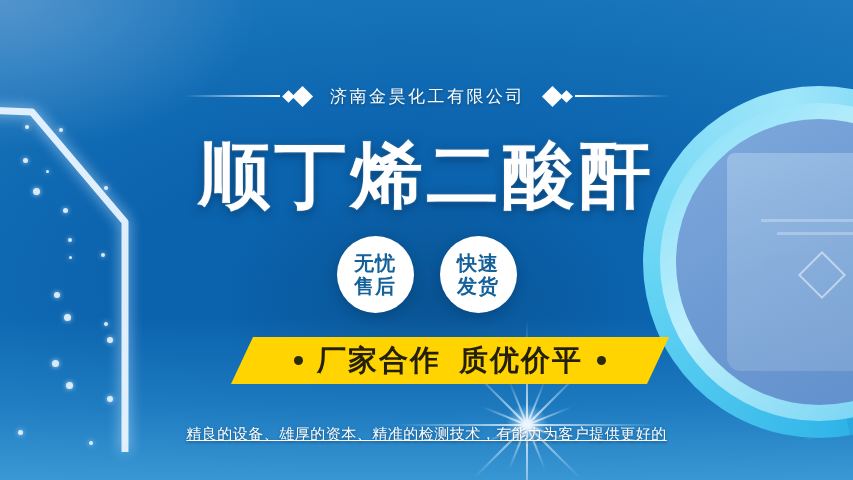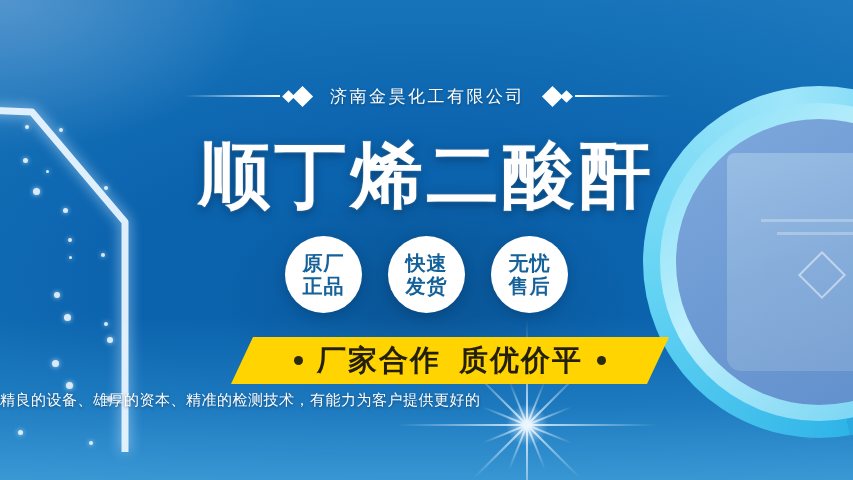--- a/index.html
+++ b/index.html
@@ -137,23 +137,24 @@
     display:flex;align-items:center;justify-content:center;gap:14px;
   }
   .ystrip .bul{width:9px;height:9px;border-radius:50%;background:#2b2b14;flex:none;}
   .ystrip .ytext{
     color:#241f08;font-size:29px;font-weight:bold;letter-spacing:2px;white-space:nowrap;
   }
   .ystrip .gap{display:inline-block;width:18px;}
 
   
   .subline{
-    position:absolute;left:0;right:0;top:391px;text-align:left;
+    position:absolute;left:0;right:0;top:425px;text-align:center;
     color:#ffffff;font-size:15px;letter-spacing:.5px;white-space:nowrap;
     text-shadow:0 1px 3px rgba(0,35,70,.55);
+    text-decoration:underline;
   }
 </style>
 </head>
 <body>
 
 <div id="banner">
 
   <div class="bg-base"></div>
   <div class="bg-topleft"></div>
   <div class="bg-centerglow"></div>
@@ -223,30 +224,26 @@
       <div class="dia lg"></div>
       <div class="dia sm"></div>
     </div>
     <div class="c-rule right"></div>
   </div>
 
   <div class="title">顺丁烯二酸酐</div>
 
   <div class="badges">
     <div class="badge">
-      <span>原厂</span>
-      <span>正品</span>
+      <span>无忧</span>
+      <span>售后</span>
     </div>
     <div class="badge">
       <span>快速</span>
       <span>发货</span>
-    </div>
-    <div class="badge">
-      <span>无忧</span>
-      <span>售后</span>
     </div>
   </div>
 
   <div class="ystrip">
     <div class="bul"></div>
     <div class="ytext"><span>厂家合作</span><span class="gap"></span><span>质优价平</span></div>
     <div class="bul"></div>
   </div>
 
   <div class="subline">精良的设备、雄厚的资本、精准的检测技术，有能力为客户提供更好的</div>

